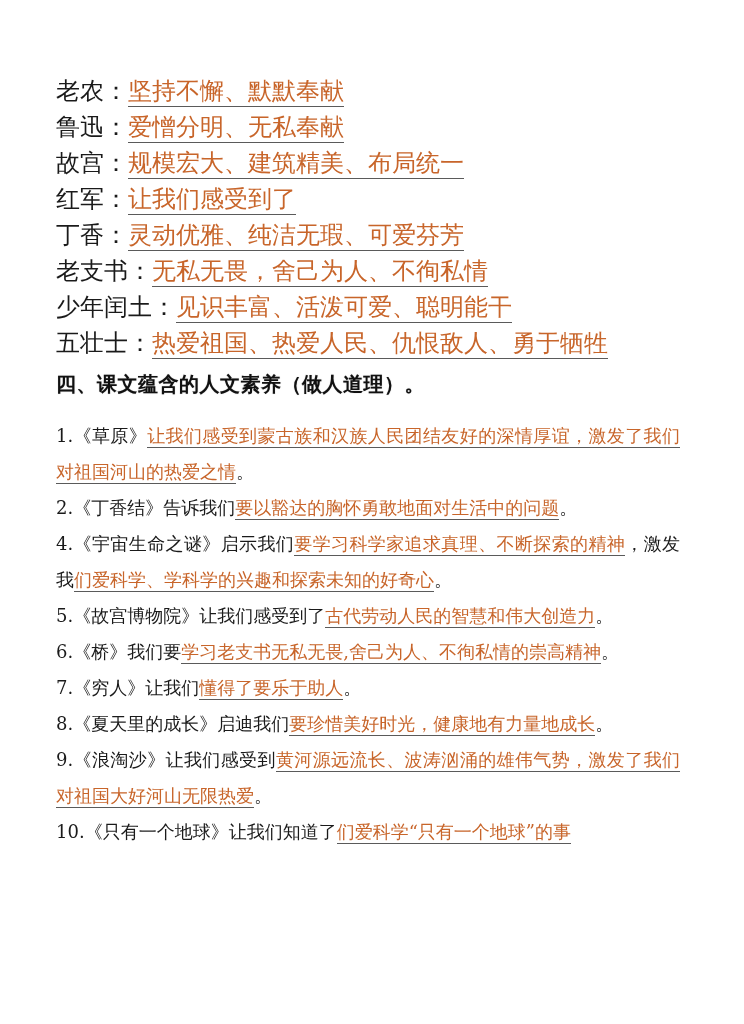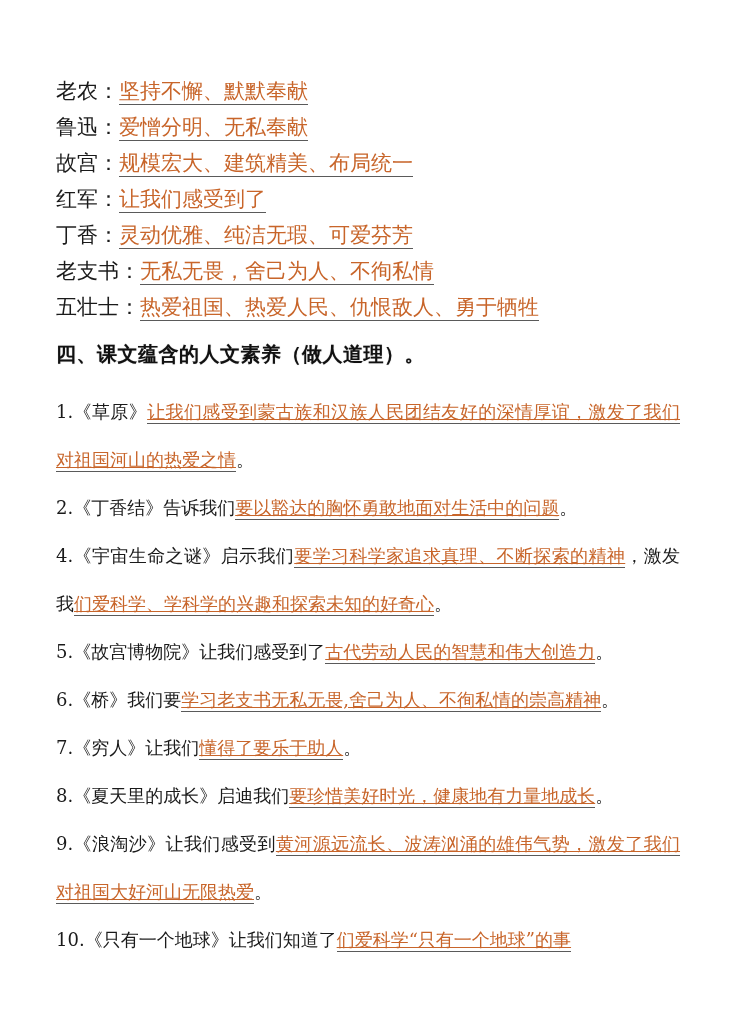--- a/index.html
+++ b/index.html
@@ -17,33 +17,32 @@
     }
     .page {
       position: absolute;
       left: 56px;
       top: 76px;
       width: 624px;
     }
     .trait-row {
       height: 36px;
       line-height: 30px;
-      font-size: 21px;
+      font-size: 24px;
       white-space: nowrap;
     }
     .label {
       color: #1a1a1a;
     }
     .ans {
       color: #c8652a;
       border-bottom: 1.5px solid #5a5a5a;
       padding-bottom: 1px;
     }
     .section-heading {
-      margin-top: 6px;
       height: 52px;
       line-height: 40px;
       font-size: 20px;
       font-weight: bold;
       font-family: "DejaVu Sans", "Liberation Sans", sans-serif;
       color: #111111;
       letter-spacing: 0.5px;
       text-shadow: 0 0 1px rgba(0,0,0,0.35);
     }
     .moral-list {
@@ -57,22 +56,21 @@
     .moral-item .num {
       color: #1a1a1a;
     }
     .moral-item .title {
       color: #1a1a1a;
     }
     .moral-item .lead {
       color: #1a1a1a;
     }
     .moral-item .ans {
-      line-height: 48px;
-      text-decoration: underline;
+      line-height: 34px;
     }
     .punct {
       color: #1a1a1a;
     }
   </style>
 </head>
 <body>
 
 <div class="page">
 
@@ -87,20 +85,23 @@
       <span class="label">故宫：</span><span class="ans">规模宏大、建筑精美、布局统一</span>
     </div>
     <div class="trait-row">
       <span class="label">红军：</span><span class="ans">让我们感受到了</span>
     </div>
     <div class="trait-row">
       <span class="label">丁香：</span><span class="ans">灵动优雅、纯洁无瑕、可爱芬芳</span>
     </div>
     <div class="trait-row">
       <span class="label">老支书：</span><span class="ans">无私无畏，舍己为人、不徇私情</span>
+    </div>
+    <div class="trait-row">
+      <span class="label">少年闰土：</span><span class="ans">见识丰富、活泼可爱、聪明能干</span>
     </div>
     <div class="trait-row">
       <span class="label">五壮士：</span><span class="ans">热爱祖国、热爱人民、仇恨敌人、勇于牺牲</span>
     </div>
   </div>
 
   <div class="section-heading">四、课文蕴含的人文素养（做人道理）。</div>
 
   <div class="moral-list">
     <div class="moral-item">

